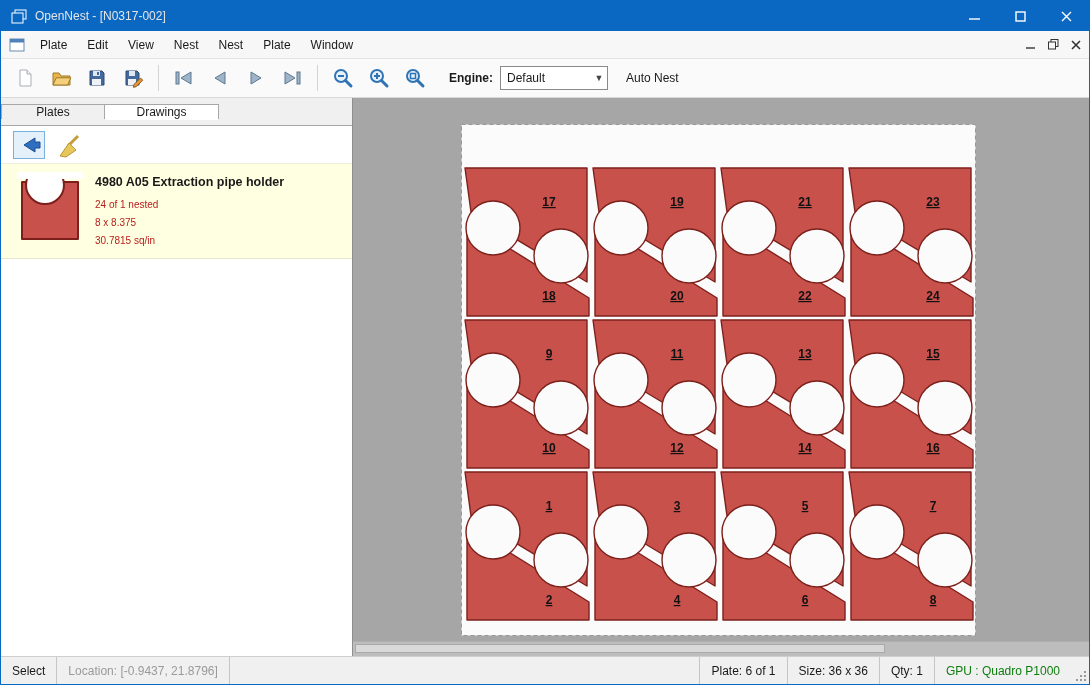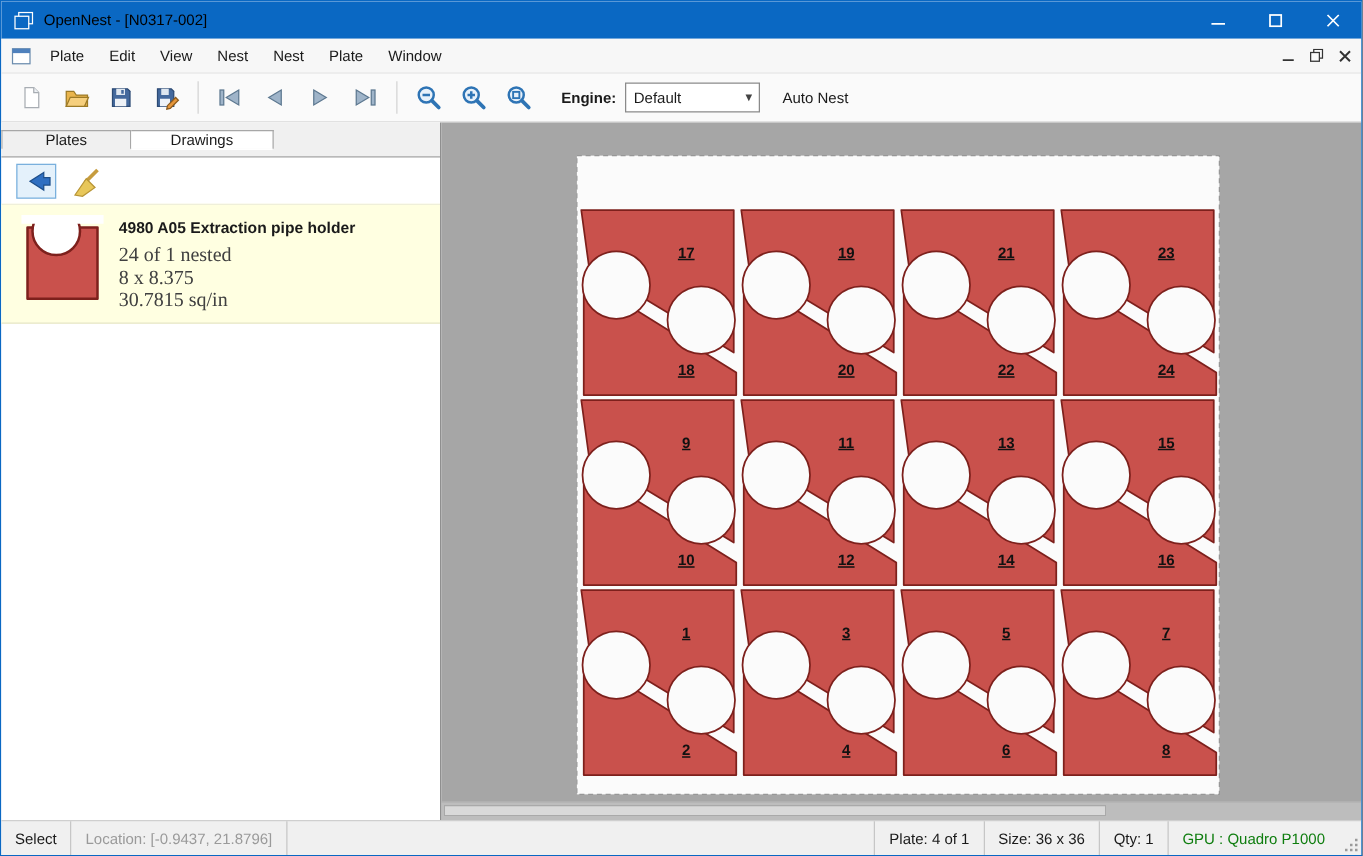--- a/index.html
+++ b/index.html
@@ -1,19 +1,19 @@
 <!DOCTYPE html>
 <html style="--titlebar: #0a68c3; --canvas-bg: #a6a6a6; --plate-bg: #fbfbfb; --part-fill: #c9514c; --part-stroke: #7d201c; --selection-bg: #ffffe1; --gpu-green: #0e7d0e; --accent-blue: #2e74b5;"><head>
 <meta charset="utf-8">
 <style>
   html,body{margin:0;padding:0;background:#4a4a4a;}
   .app{position:relative;width:1090px;height:685px;font-family:"Liberation Sans",sans-serif;font-size:12px;color:#1a1a1a;background:#fff;box-sizing:border-box;border:1px solid var(--titlebar,#0a68c3);display:flex;flex-direction:column;overflow:hidden;}
 
   
-  .titlebar{height:30px;background:var(--titlebar,#0a68c3);display:flex;align-items:center;color:#000000;flex:0 0 auto;}
+  .titlebar{height:30px;background:var(--titlebar,#0a68c3);display:flex;align-items:center;color:#e5e5e5;flex:0 0 auto;}
   .titlebar .app-icon{margin:0 8px 0 10px;display:flex;}
   .titlebar .title{font-size:12px;}
   .win-controls{margin-left:auto;display:flex;height:100%;}
   .win-btn{width:46px;height:100%;display:flex;align-items:center;justify-content:center;cursor:default;}
 
   
   .menubar{height:27px;background:#f7f7f7;display:flex;align-items:center;border-bottom:1px solid #e3e3e3;flex:0 0 auto;}
   .mdi-doc{margin:0 5px 0 8px;display:flex;}
   .menu-item{padding:0 10px;height:100%;display:flex;align-items:center;cursor:default;}
   .mdi-controls{margin-left:auto;display:flex;align-items:center;padding-right:8px;gap:12px;}
@@ -35,21 +35,21 @@
   .tabs{height:27px;display:flex;background:#f0f0f0;border-bottom:1px solid #a7a7a7;flex:0 0 auto;align-items:center;}
   .tab{width:104px;display:flex;align-items:center;justify-content:center;background:#f0f0f0;border:1px solid #a7a7a7;border-bottom:none;box-sizing:border-box;cursor:default;}
   .tab + .tab{border-left:none;width:114px;}
   .tab.active{background:#fff;position:relative;}
   .tab.active:after{content:"";position:absolute;left:0;right:0;bottom:-1px;height:1px;background:#fff;}
   .side-toolbar{height:37px;display:flex;align-items:center;gap:8px;padding-left:12px;flex:0 0 auto;}
   .side-btn{width:32px;height:28px;display:flex;align-items:center;justify-content:center;border:1px solid transparent;box-sizing:border-box;cursor:default;}
   .side-btn.toggled{border-color:#7ab0dd;background:#e4f1fb;}
   .drawing-item{display:flex;gap:12px;background:var(--selection-bg,#ffffe1);padding:8px 10px 8px 16px;border-top:1px solid #efefda;border-bottom:1px solid #e6e6c8;cursor:default;}
   .drawing-item .meta .t{font-weight:bold;font-size:12.5px;margin:3px 0 7px;}
-  .drawing-item .meta .m{color:#404040;line-height:18px;font-size:16px;font-family:Liberation Serif, serif;}
+  .drawing-item .meta .m{color:#b91c1c;line-height:18px;font-size:10px;}
 
   
   .canvas{flex:1;position:relative;background:var(--canvas-bg,#a6a6a6);overflow:hidden;}
   .plate-svg{position:absolute;left:108px;top:26px;}
   .plate-rect{fill:var(--plate-bg,#fbfbfb);stroke:#979797;stroke-width:1;stroke-dasharray:4 3;}
   .part{fill:var(--part-fill,#c9514c);stroke:var(--part-stroke,#7d201c);stroke-width:1.4;stroke-linejoin:round;}
   .hole{fill:var(--plate-bg,#fbfbfb);stroke:var(--part-stroke,#7d201c);stroke-width:1.4;}
   .part-num{font-family:"Liberation Sans",sans-serif;font-size:12px;font-weight:bold;fill:#111;text-decoration:underline;}
   .hscroll{position:absolute;left:0;right:0;bottom:0;height:14px;background:#bdbdbd;border-top:1px solid #aeaeae;}
   .hscroll .thumb{position:absolute;left:2px;top:2px;height:9px;width:72%;background:#d9d9d9;border:1px solid #a9a9a9;box-sizing:border-box;}
@@ -351,21 +351,21 @@
       <div class="hscroll">
         <div class="thumb"></div>
       </div>
     </div>
   </div>
 
   <div class="statusbar">
     <span class="seg rb">Select</span>
     <span class="seg rb loc">Location: [-0.9437, 21.8796]</span>
     <span class="spacer"></span>
-    <span class="seg lb">Plate: 4 of 1</span>
+    <span class="seg lb">Plate: 6 of 1</span>
     <span class="seg lb">Size: 36 x 36</span>
     <span class="seg lb">Qty: 1</span>
     <span class="seg lb gpu">GPU : Quadro P1000</span>
     <span class="grip">
       <svg width="13" height="13">
         <rect x="10" y="10" width="2" height="2" fill="#9a9a9a"></rect>
           <rect x="10" y="6" width="2" height="2" fill="#9a9a9a"></rect>
           <rect x="6" y="10" width="2" height="2" fill="#9a9a9a"></rect>
         <rect x="10" y="2" width="2" height="2" fill="#9a9a9a"></rect>
           <rect x="6" y="6" width="2" height="2" fill="#9a9a9a"></rect>

